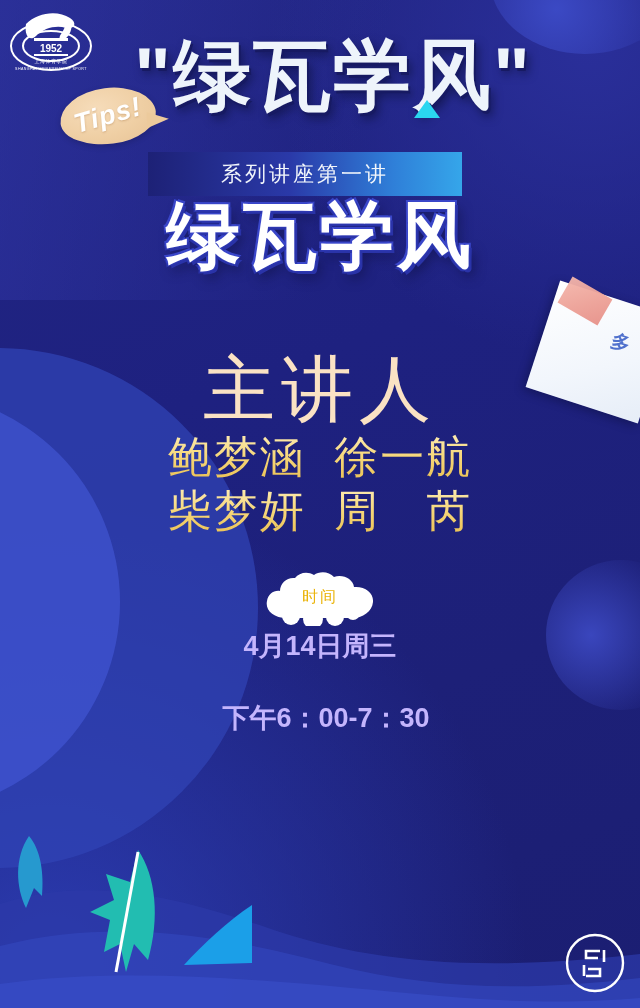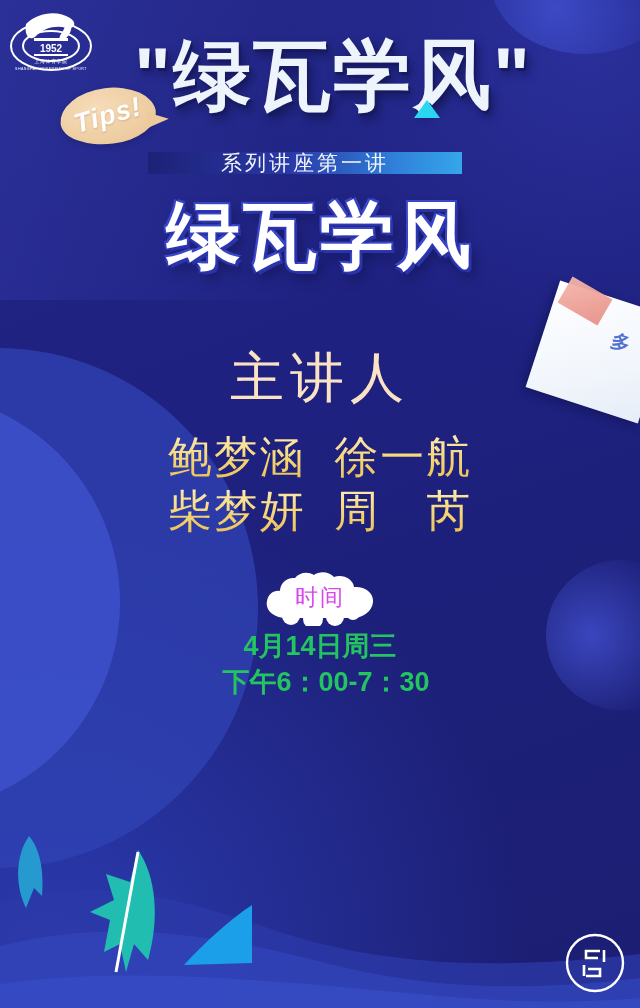--- a/index.html
+++ b/index.html
@@ -154,21 +154,21 @@
     border-right: 13px solid transparent;
     border-bottom: 18px solid #2ad6f0;
   }
 
   
   .subtitle-bar {
     position: absolute;
     left: 148px;
     top: 152px;
     width: 314px;
-    height: 22px;
+    height: 44px;
     background: linear-gradient(90deg, #1d2176 0%, #2a39a8 45%, #2f7fd8 78%, #35a6ea 100%);
     display: flex;
     align-items: center;
     justify-content: center;
   }
   .subtitle-text {
     color: #f2f6fb;
     font-size: 21px;
     letter-spacing: 3px;
     font-weight: normal;
@@ -228,21 +228,21 @@
     opacity: 0.9;
   }
 
   
   .speaker-label {
     position: absolute;
     left: 0; right: 0;
     top: 342px;
     text-align: center;
     color: #fae2c4;
-    font-size: 54px;
+    font-size: 72px;
     letter-spacing: 6px;
     font-weight: normal;
   }
   .speaker-row {
     position: absolute;
     left: 0; right: 0;
     text-align: center;
     font-size: 44px;
     letter-spacing: 2px;
     font-weight: normal;
@@ -268,41 +268,41 @@
     inset: 0;
     width: 118px;
     height: 54px;
   }
   .cloud-label {
     position: absolute;
     inset: 0;
     display: flex;
     align-items: center;
     justify-content: center;
-    color: #d946ef;
-    font-size: 23px;
+    color: #eab308;
+    font-size: 16px;
     letter-spacing: 2px;
     transform: translateY(-2px);
   }
   .cloud-time { top: 572px; }
   .cloud-place { top: 722px; }
 
   
   .detail-line {
     position: absolute;
     left: 0; right: 0;
     text-align: center;
-    color: #22c55e;
+    color: #c4b5fd;
     font-weight: bold;
     font-size: 27px;
     letter-spacing: 0px;
     white-space: pre;
   }
   .time-line-1 { top: 628px; }
-  .time-line-2 { top: 664px; padding-left: 12px; }
+  .time-line-2 { top: 700px; padding-left: 12px; }
   .place-line  { top: 778px; font-weight: normal; font-size: 27px; letter-spacing: 1px; }
 
   
   .sus-badge {
     position: absolute;
     right: 14px;
     bottom: 14px;
     width: 62px;
     height: 62px;
   }

